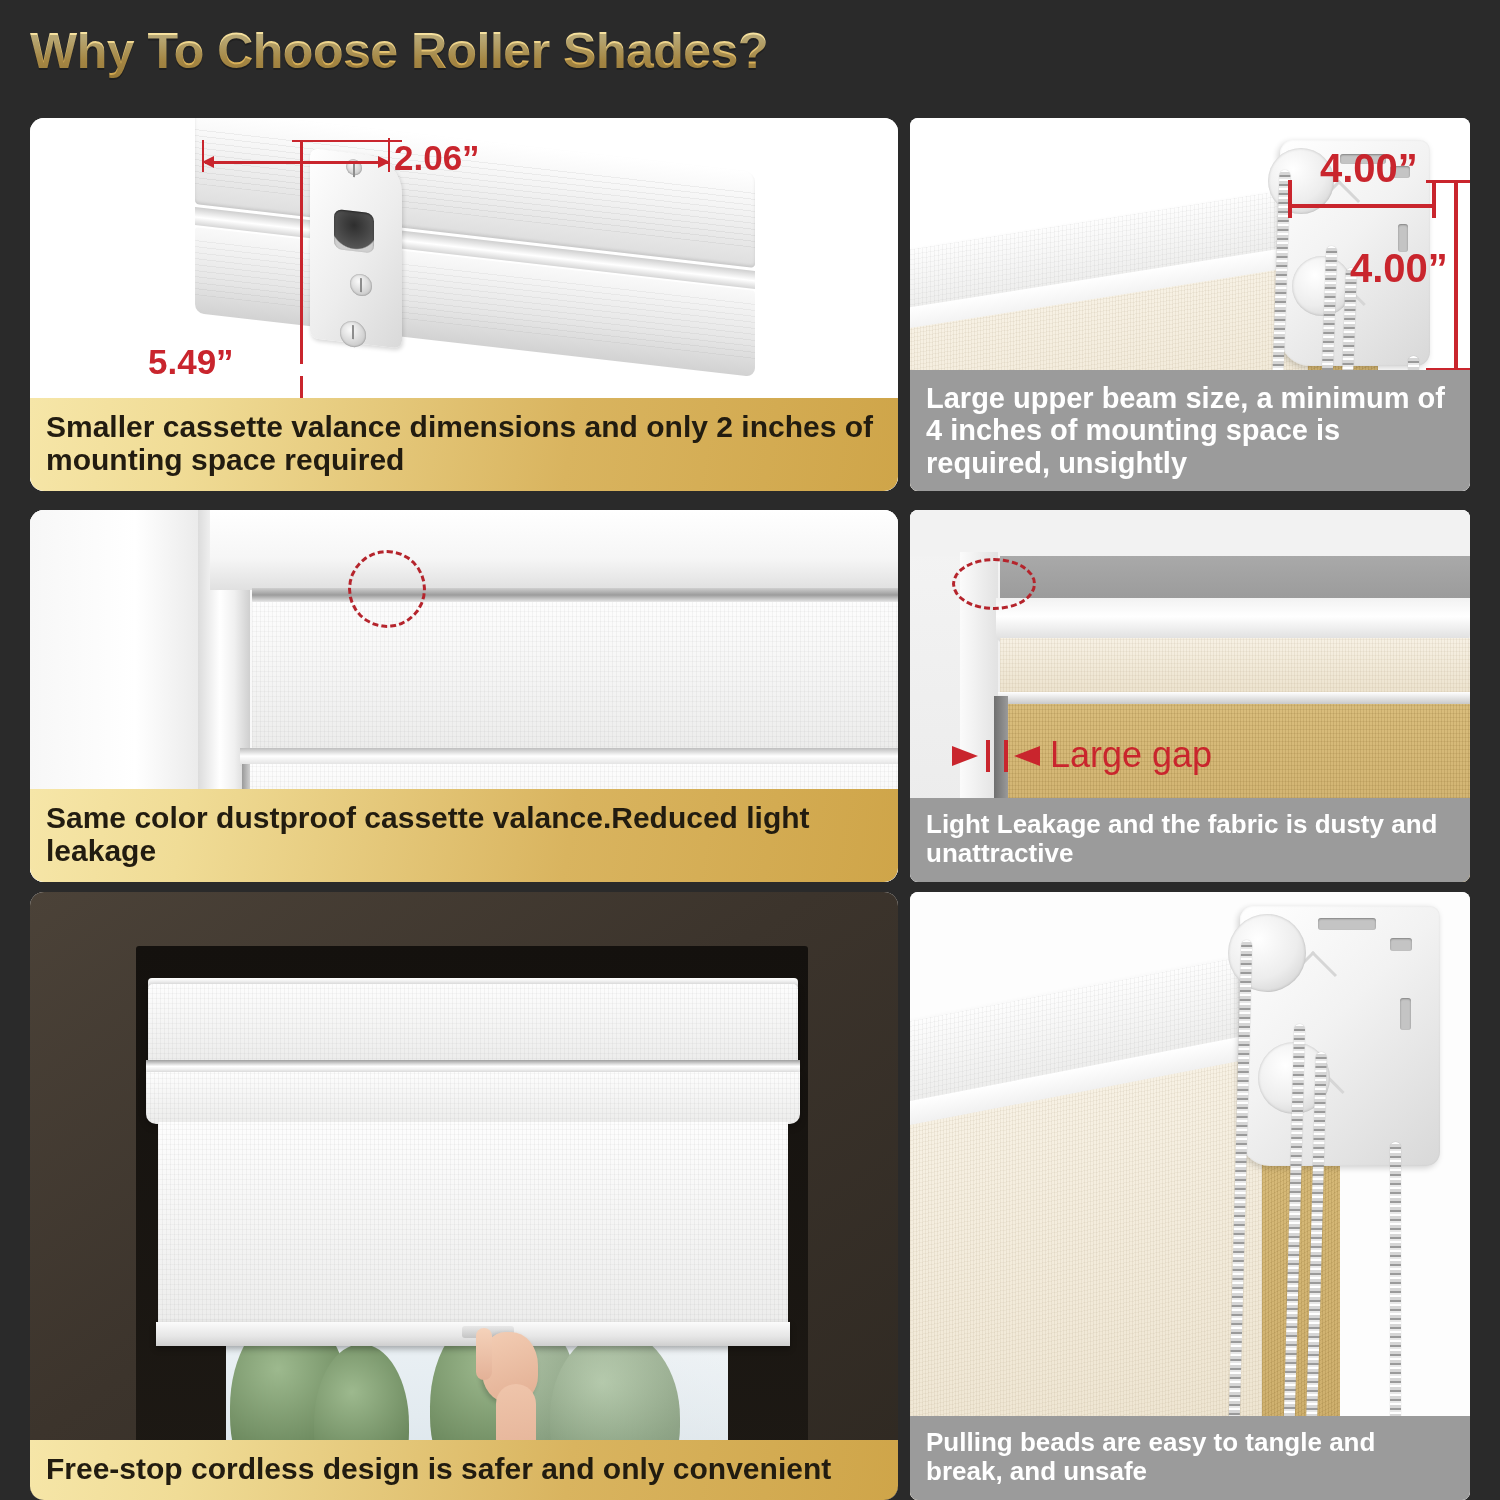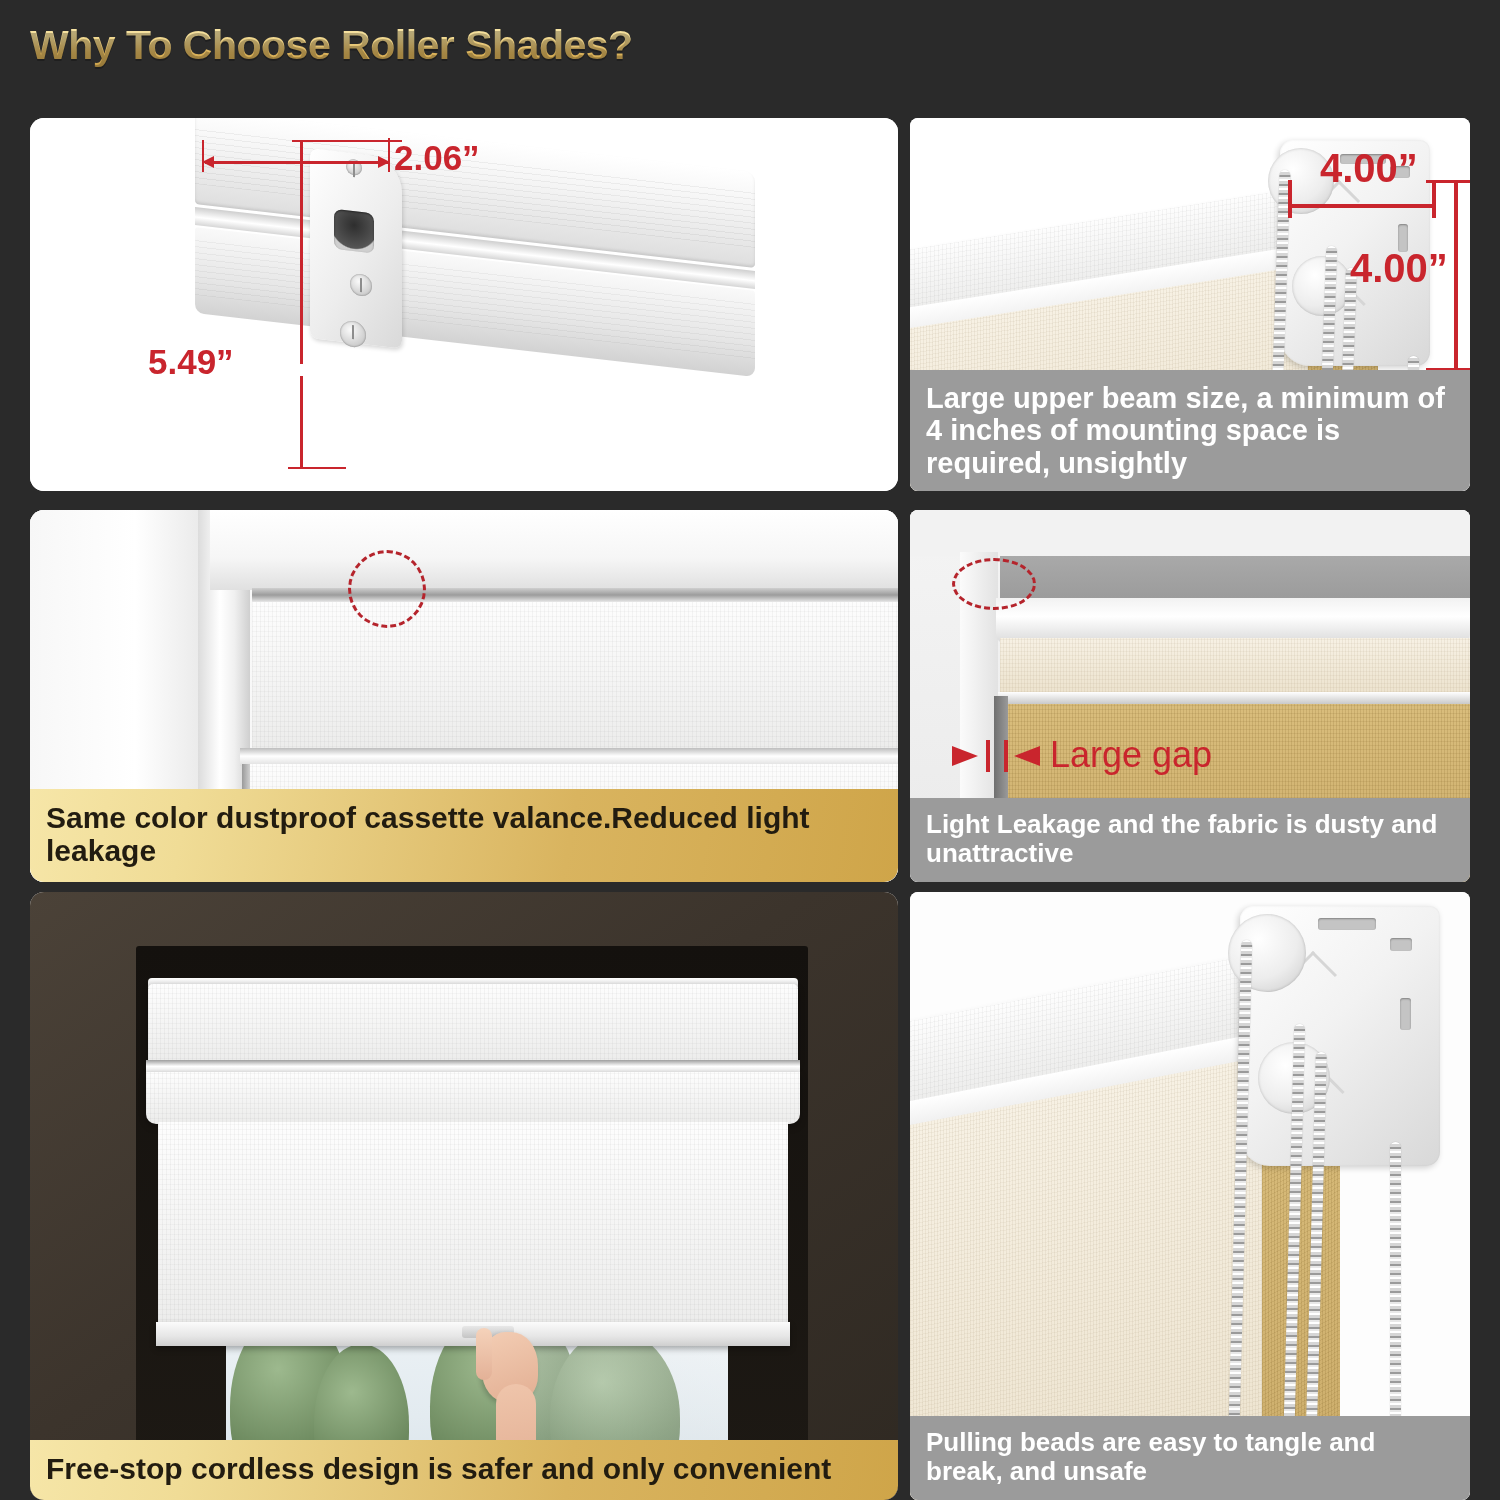--- a/index.html
+++ b/index.html
@@ -6,21 +6,21 @@
   html,body { width:1500px; height:1500px; overflow:hidden; }
   body {
     background:#2a2a2a;
     font-family:"Liberation Sans", sans-serif;
     position:relative;
   }
 
   
   .title {
     position:absolute; left:30px; top:22px;
-    font-size:41px; font-weight:bold; letter-spacing:-0.5px;
+    font-size:50px; font-weight:bold; letter-spacing:-0.5px;
     background:linear-gradient(180deg,#fbecb2 0%,#f3dc96 30%,#dcb45c 65%,#caa049 100%);
     -webkit-background-clip:text; background-clip:text;
     -webkit-text-fill-color:transparent; color:#ddb85e;
     text-shadow:0 2px 0 rgba(0,0,0,0.25);
     white-space:nowrap;
   }
 
   
   .grid { position:absolute; left:0; top:118px; width:1500px; height:1234px;padding-left:33px; }
 
@@ -167,20 +167,21 @@
       <div class="rline" style="left:358px; top:20px; width:2px; height:34px;"></div>
       <div class="dimtxt" style="left:364px; top:20px; font-size:35px;">2.06”</div>
 
       <div class="rline" style="left:270px; top:22px; width:3px; height:224px;"></div>
       <div class="rline" style="left:270px; top:258px; width:3px; height:92px;"></div>
       <div class="rline" style="left:262px; top:22px; width:110px; height:2px;"></div>
       <div class="rline" style="left:258px; top:349px; width:58px; height:2px;"></div>
       <div class="dimtxt" style="left:118px; top:224px; font-size:35px;">5.49”</div>
     </div>
 
+    <div class="cap gold">Smaller cassette valance dimensions and only 2 inches of mounting space required</div>
   </div>
 
   <div class="panel bad" style="left:910px; top:0px; width:560px; height:373px;">
     <div class="photo" style="background:#fff;">
 
       <div class="wfab" style="position:absolute; left:-20px; top:60px; width:470px; height:66px;
                   transform:skewY(-9deg); transform-origin:right center;
                   border-radius:6px; box-shadow:0 3px 5px rgba(0,0,0,0.10);"></div>
       <div style="position:absolute; left:-20px; top:118px; width:470px; height:26px;
                   transform:skewY(-9deg); transform-origin:right center;

